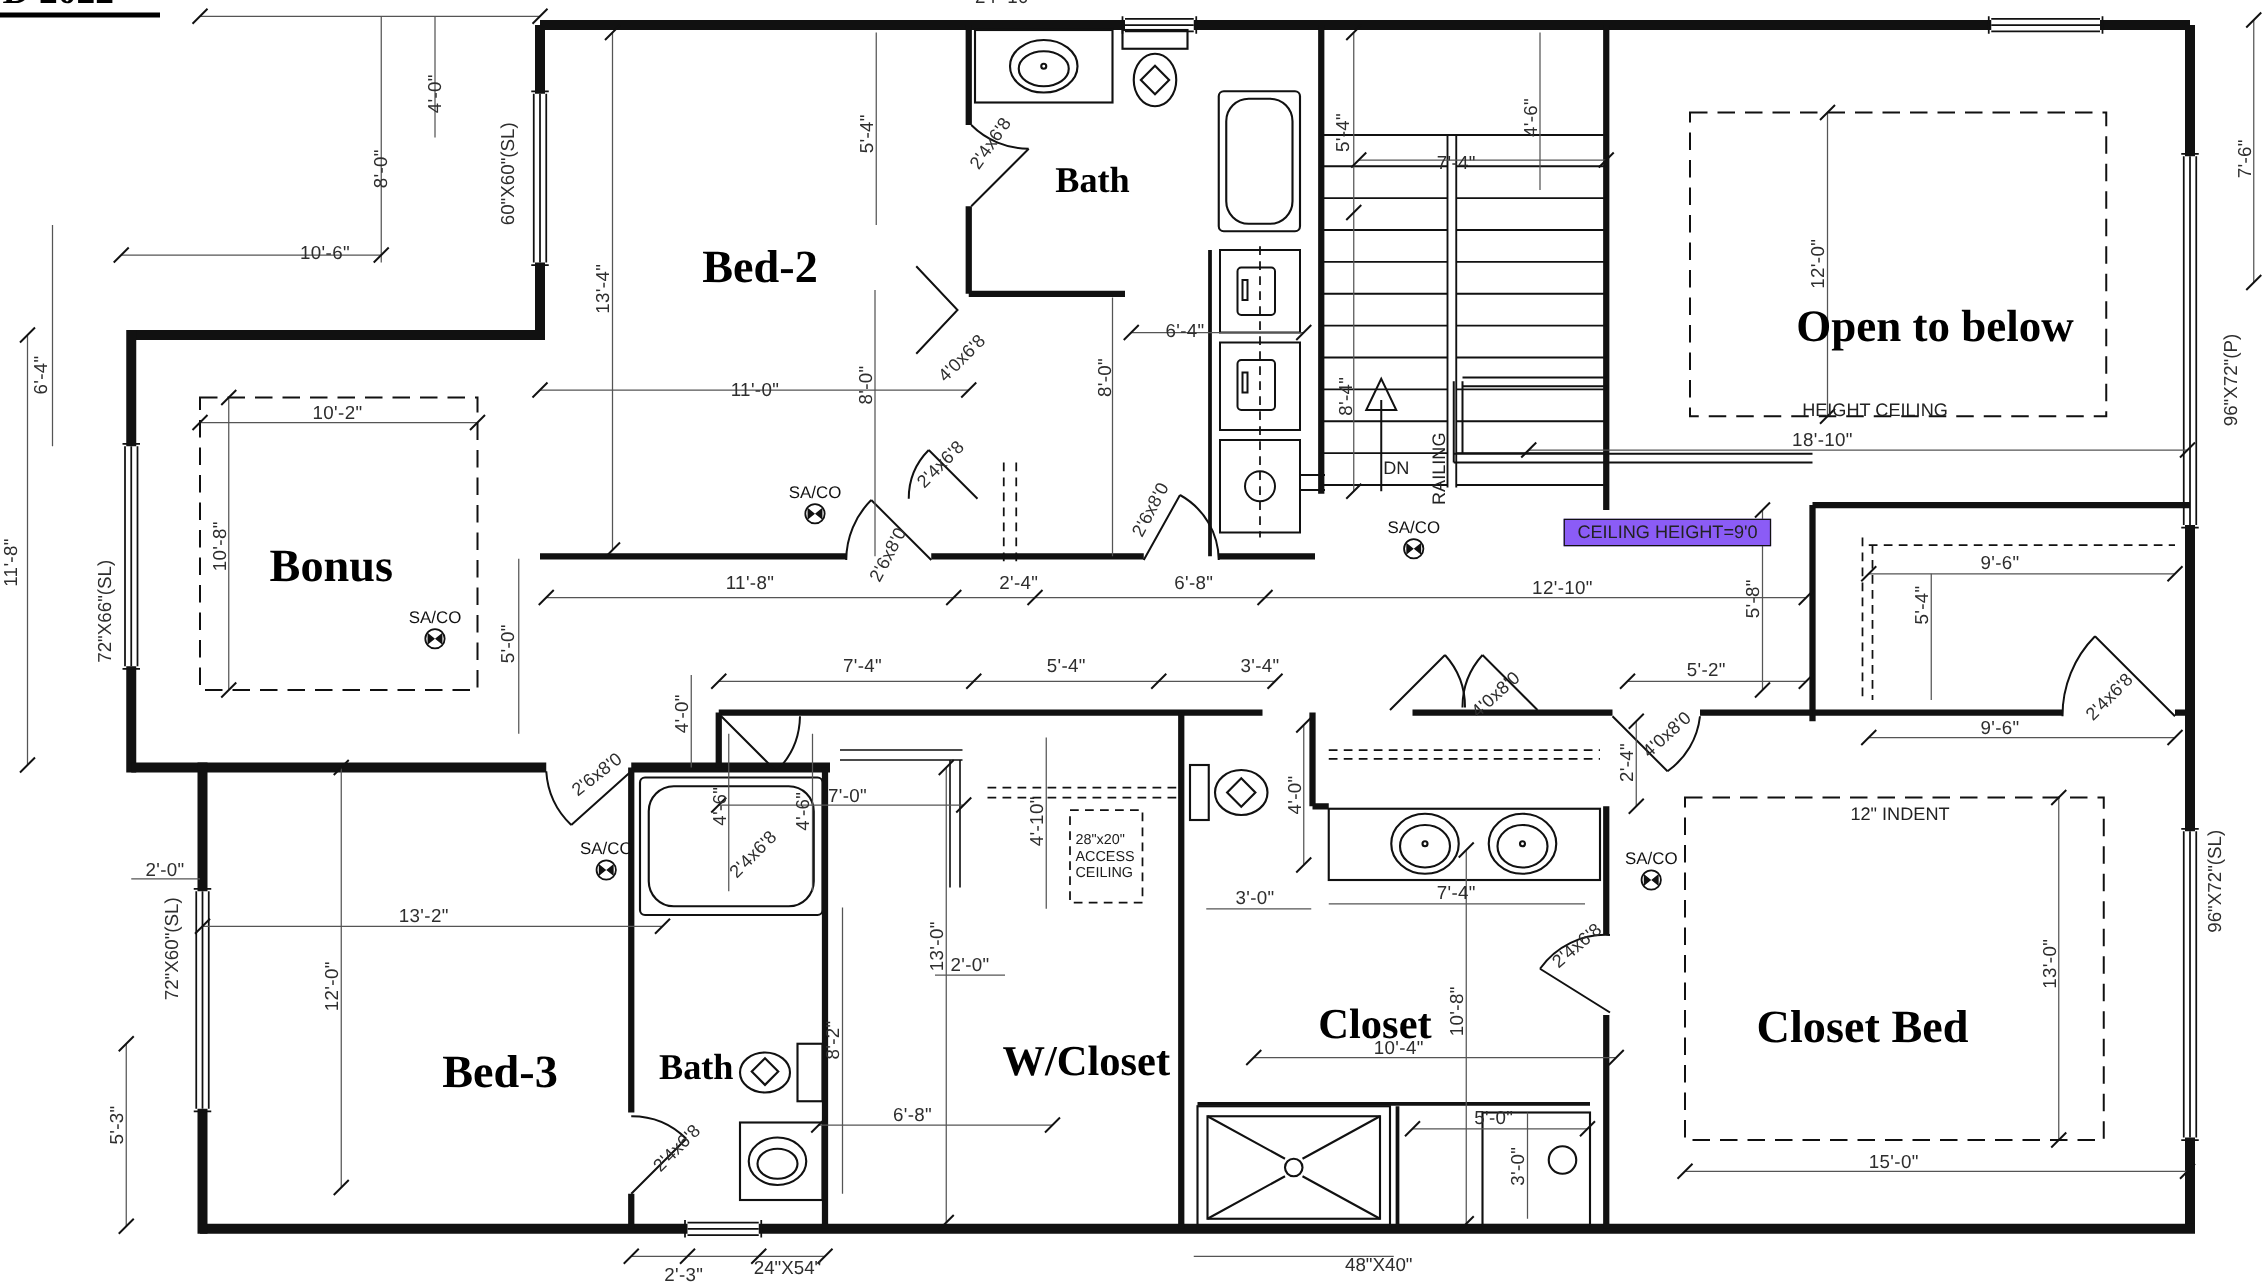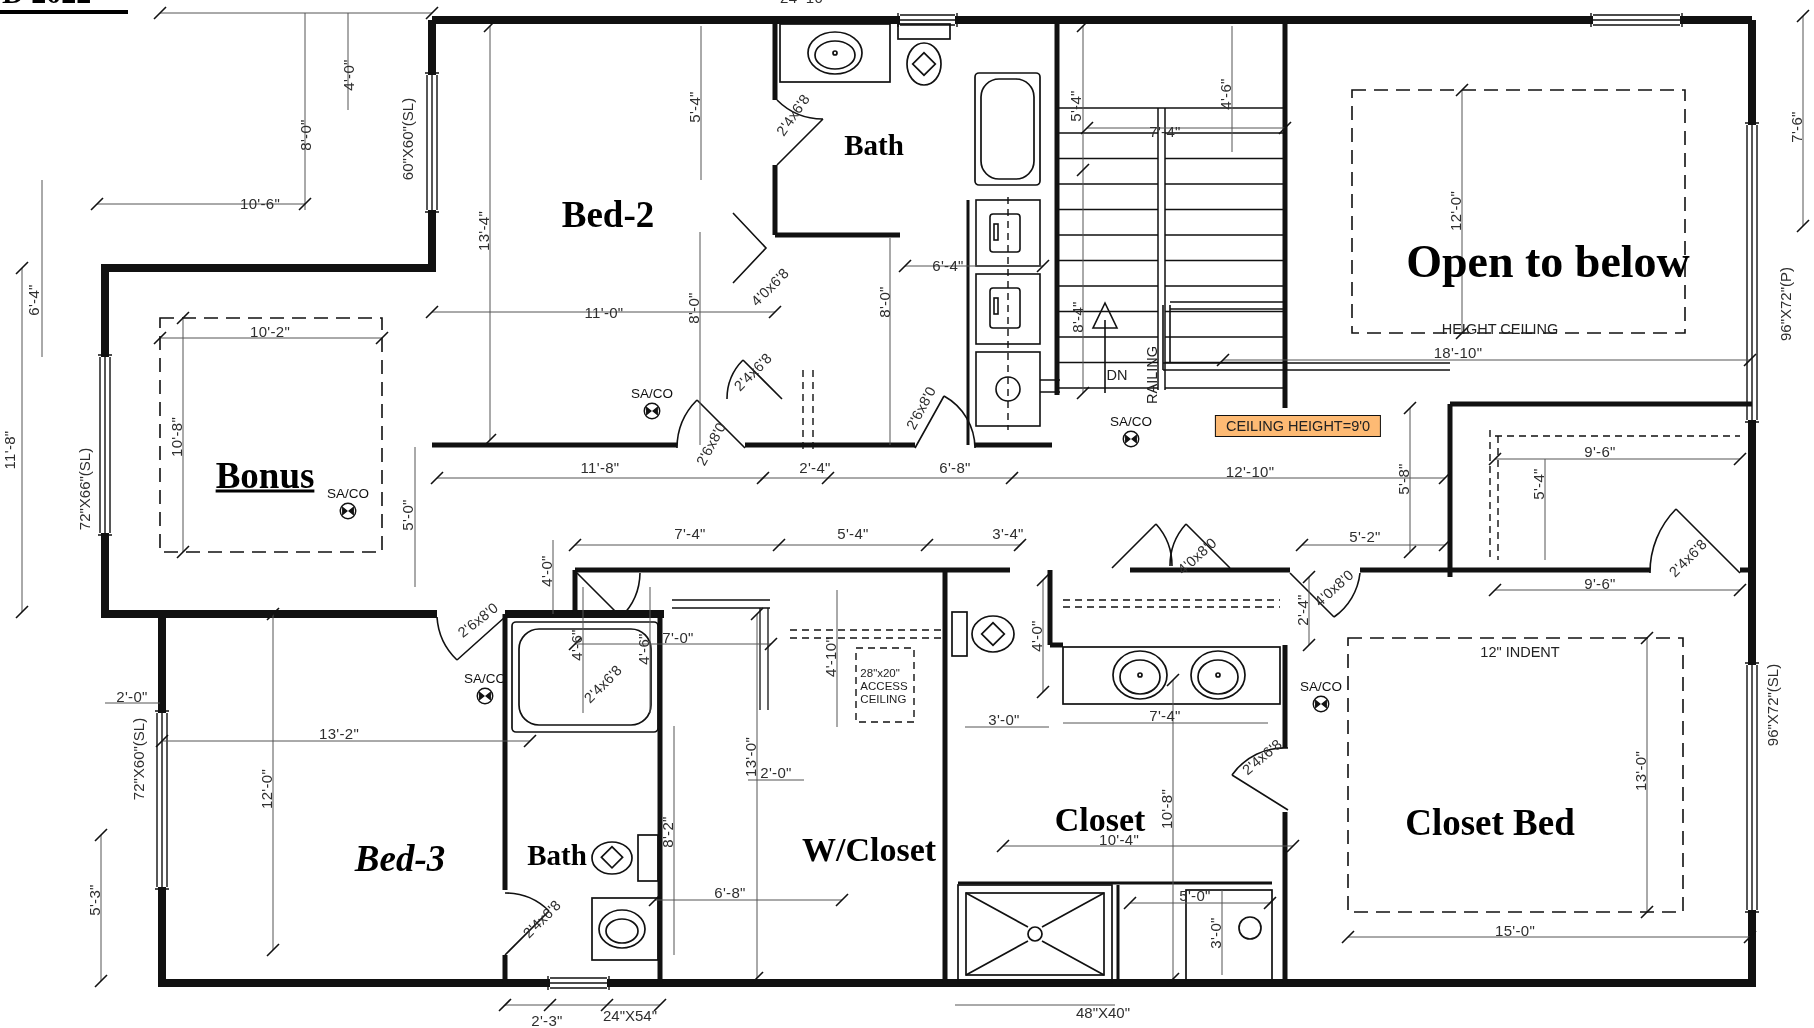--- a/index.html
+++ b/index.html
@@ -5,21 +5,21 @@
   html,body{margin:0;padding:0;background:#fff;}
   #sheet{position:relative;width:1814px;height:1028px;background:#ffffff;overflow:hidden;
          font-family:"Liberation Sans",sans-serif;}
   #plan-svg{position:absolute;left:0;top:0;}
   .label{position:absolute;transform:translate(-50%,-50%);white-space:nowrap;color:#1c1c1c;}
   .dim{font-size:15px;letter-spacing:.3px;color:#2e2e2e;}
   .doorlab{font-size:14.5px;letter-spacing:.2px;color:#2e2e2e;}
   .winlab{font-size:15px;color:#2e2e2e;}
   .room{font-family:"Liberation Serif",serif;font-weight:bold;color:#000;}
   .note{font-size:14.5px;color:#222;}
-  .boxed{border:1.6px solid #111;padding:2px 10px;background:#fdba74;}
+  .boxed{border:1.6px solid #111;padding:2px 10px;background:#8b5cf6;margin-left:36px;}
   .attic{font-size:11.5px;line-height:13px;text-align:left;transform:translate(-50%,-50%);}
   .saco{font-size:13.5px;color:#111;text-align:center;}
   .saco .sym{display:block;margin:1px auto 0;width:18px;height:18px;}
   .clipwrap{position:absolute;overflow:hidden;}
   .clipwrap .inner{position:relative;}
   #title-underline{position:absolute;left:0;top:10px;width:128px;height:3.5px;background:#000;}
 </style>
 </head>
 <body>
 
@@ -306,23 +306,23 @@
           <line x1="544" y1="1011" x2="556" y2="999"></line>
           <line x1="601" y1="1011" x2="613" y2="999"></line>
           <line x1="654" y1="1011" x2="666" y2="999"></line>
         </g>
     </g>
   </svg>
 
   <div id="labels">
       <div class="label room" style="left: 608px; top: 214px; font-size: 37px;">Bed-2</div>
       <div class="label room" style="left: 874px; top: 145px; font-size: 29px;">Bath</div>
-      <div class="label room" style="left: 1548px; top: 261px; font-size: 46px;">Open to below</div>
-      <div class="label room" style="left: 265px; top: 475px; font-size: 37px; text-decoration: underline;">Bonus</div>
-      <div class="label room" style="left: 400px; top: 858px; font-size: 37px; font-style: italic;">Bed-3</div>
+      <div class="label room" style="left: 1548px; top: 261px; font-size: 36px;">Open to below</div>
+      <div class="label room" style="left: 265px; top: 453px; font-size: 37px;">Bonus</div>
+      <div class="label room" style="left: 400px; top: 858px; font-size: 37px;">Bed-3</div>
       <div class="label room" style="left: 557px; top: 855px; font-size: 29px;">Bath</div>
       <div class="label room" style="left: 869px; top: 850px; font-size: 34px;">W/Closet</div>
       <div class="label room" style="left: 1100px; top: 820px; font-size: 34px;">Closet</div>
       <div class="label room" style="left: 1490px; top: 822px; font-size: 37px;">Closet Bed</div>
       <div class="label dim" style="left: 260px; top: 203px;">10'-6"</div>
       <div class="label dim" style="left: 270px; top: 331px;">10'-2"</div>
       <div class="label dim" style="left: 604px; top: 312px;">11'-0"</div>
       <div class="label dim" style="left: 600px; top: 467px;">11'-8"</div>
       <div class="label dim" style="left: 815px; top: 467px;">2'-4"</div>
       <div class="label dim" style="left: 955px; top: 467px;">6'-8"</div>

